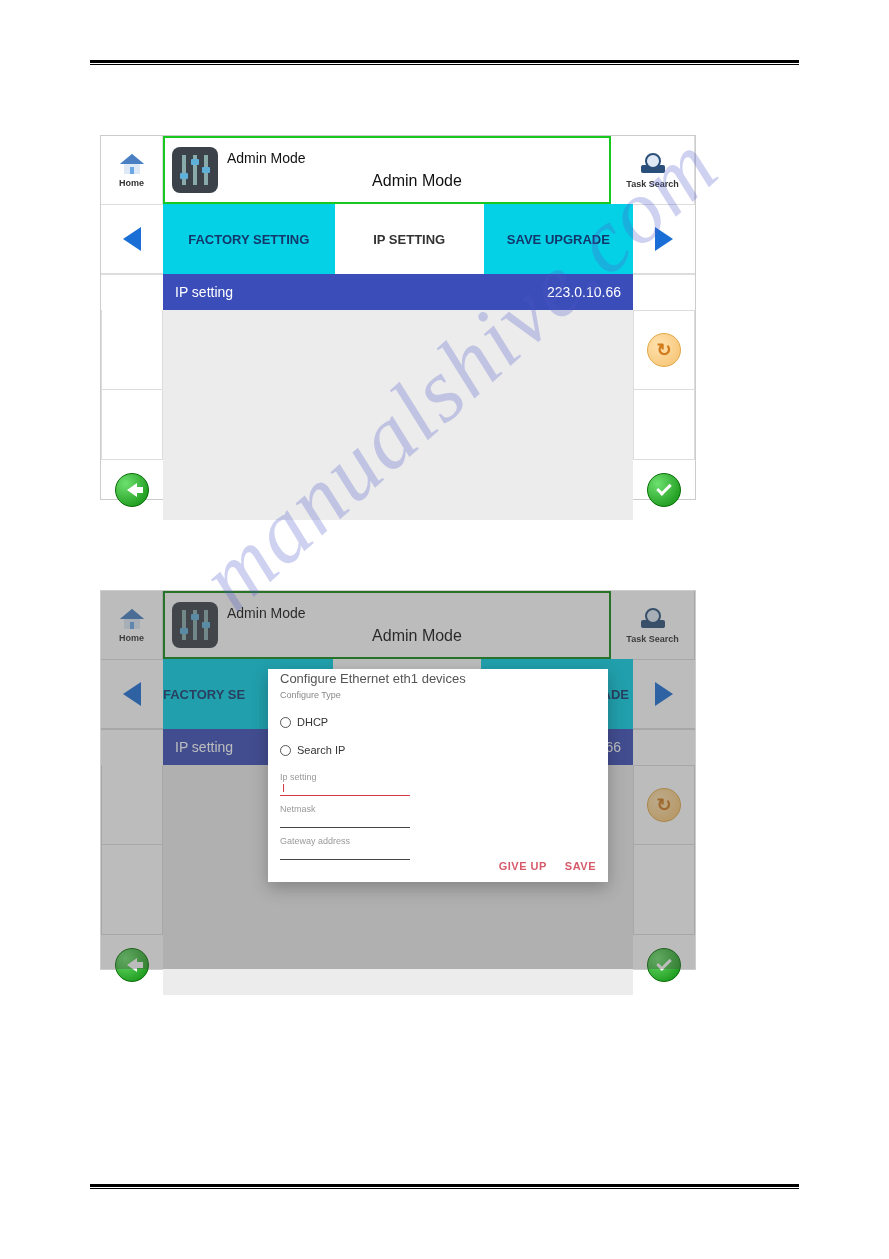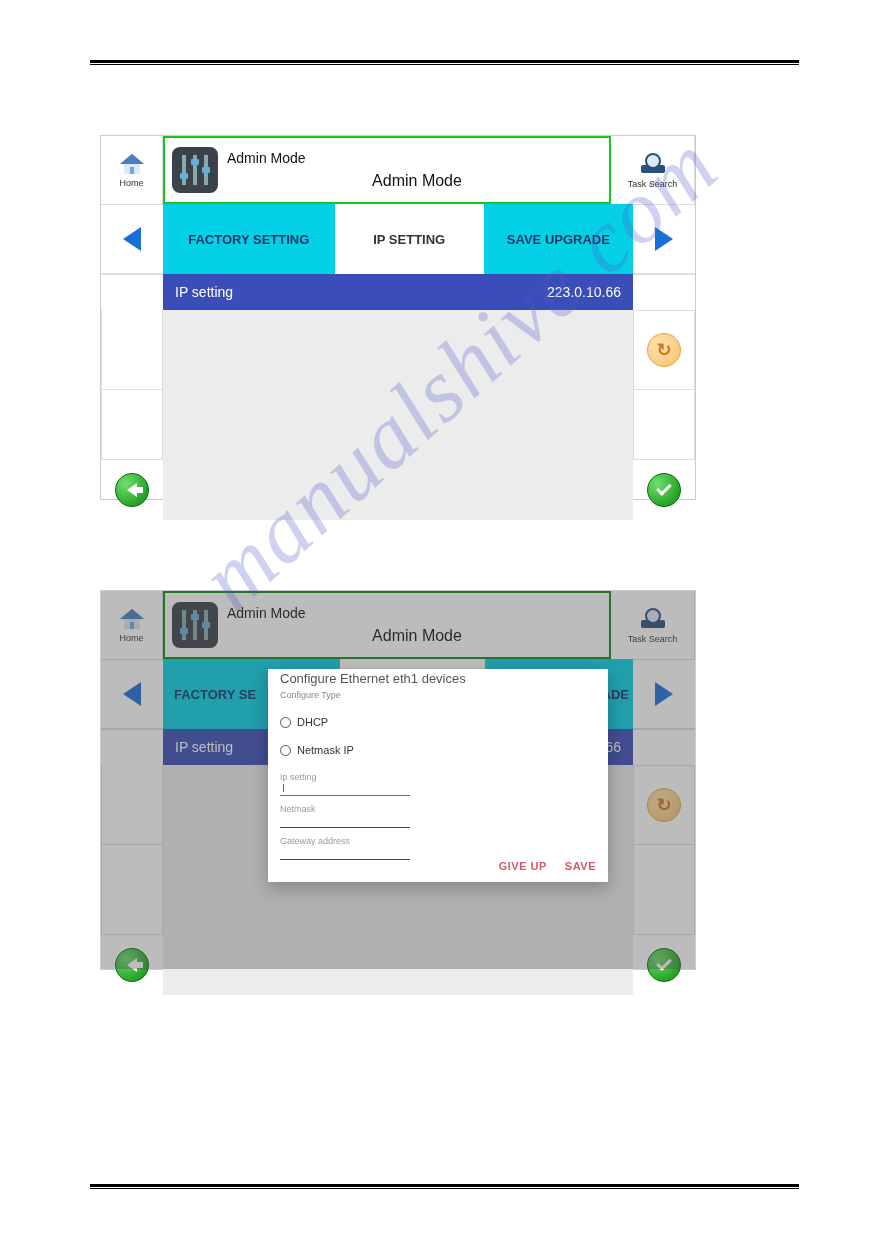--- a/index.html
+++ b/index.html
@@ -68,21 +68,21 @@
   }
   .admin-titles {
     flex: 1;
     display: flex;
     flex-direction: column;
     justify-content: center;
   }
   .admin-line1 { font-size: 14px; color: #111; padding-left: 2px; }
   .admin-line2 { font-size: 16px; color: #111; text-align: center; margin-top: 6px; }
   .task-cell { width: 84px; }
-  .mini-label { font-size: 9px; color: #333; margin-top: 2px; }
+  .mini-label { font-size: 9px; color: #333; margin-top: 2px; font-weight: bold; }
 
   
   .tabrow {
     display: flex;
     height: 70px;
     align-items: stretch;
   }
   .nav-side {
     width: 62px;
     display: flex;
@@ -398,21 +398,21 @@
         </span>
         <span class="mini-label">Task Search</span>
       </div>
     </div>
 
     <div class="tabrow">
       <div class="nav-side">
         <span class="chev left"></span>
       </div>
       <div class="tabs">
-        <div class="tab factory" style="justify-content:flex-start;padding-left:11px">
+        <div class="tab factory" style="justify-content:flex-start;padding-left:0">
             <span>FACTORY SE</span>
           </div>
         <div class="tab active"></div>
         <div class="tab" style="justify-content:flex-end;padding-right:4px">
             <span>ADE</span>
           </div>
       </div>
       <div class="nav-side">
         <span class="chev right"></span>
       </div>
@@ -461,21 +461,21 @@
 
     <div class="dialog">
       <div class="dtitle">Configure Ethernet eth1 devices</div>
       <div class="dsub">Configure Type</div>
       <div class="radio-row">
         <span class="radio-circle"></span>
         <span>DHCP</span>
       </div>
       <div class="radio-row">
         <span class="radio-circle"></span>
-        <span>Netmask IP</span>
+        <span>Search IP</span>
       </div>
       <div class="field-lbl">Ip setting</div>
       <div class="field-line red" style="width:130px">I</div>
       <div class="field-lbl">Netmask</div>
       <div class="field-line" style="width:130px"></div>
       <div class="field-lbl">Gateway address</div>
       <div class="field-line" style="width:130px"></div>
       <div class="dbtns">
         <span class="dbtn">GIVE UP</span>
         <span class="dbtn">SAVE</span>

